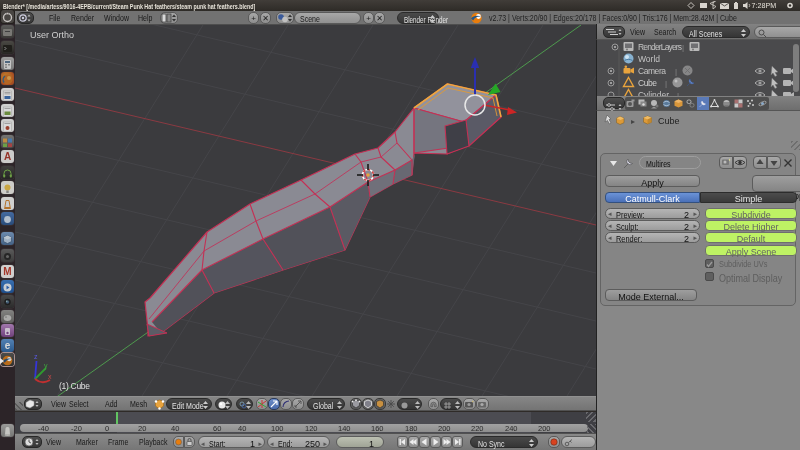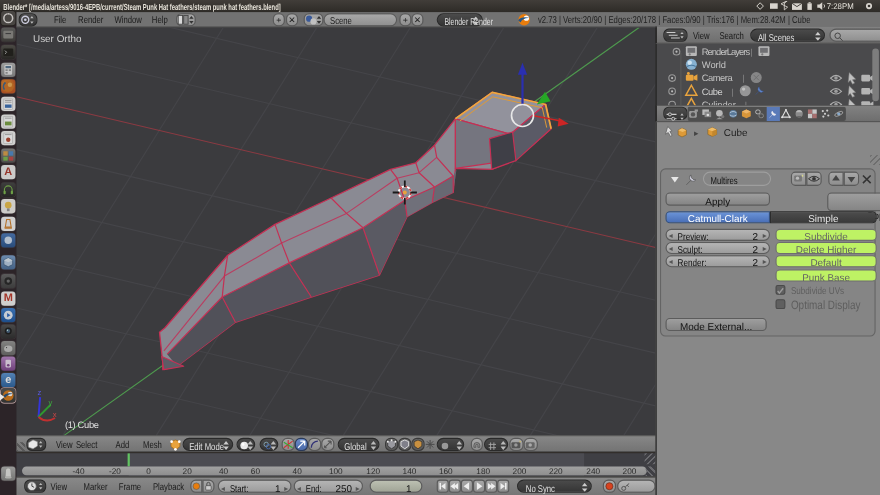--- a/index.html
+++ b/index.html
@@ -29,21 +29,21 @@
 
 #view3d { left:15px; top:25px; width:581px; height:371px; background:#3b3b3e; overflow:hidden; }
 
 
 #vheader { left:15px; top:396px; width:581px; height:15px; background:linear-gradient(#868686,#747474); border-top:1px solid #909090; border-bottom:1px solid #515151; font-size:9px; color:#1a1a1a; }
 
 
 #timeline { left:15px; top:412px; width:581px; height:21px; background:#3f3f44; overflow:hidden; }
 #tl-range { position:absolute; left:102px; top:0; width:414px; height:21px; background:#4c4c52; }
 #tl-scroll { position:absolute; left:5px; top:12px; width:568px; height:8px; background:linear-gradient(#a2a2a2,#8e8e8e); border-radius:4px; }
-.tnum { position:absolute; top:12px; font-size:7.5px; color:#2a2a2a;margin-left:28px; }
+.tnum { position:absolute; top:12px; font-size:7.5px; color:#2a2a2a; }
 #tlheader { left:15px; top:433px; width:581px; height:17px; background:linear-gradient(#898989,#767676); border-top:1px solid #515151; font-size:9px; color:#1a1a1a; }
 
 
 #outliner-h { left:596px; top:24px; width:204px; height:16px; background:linear-gradient(#828282,#6e6e6e); border-bottom:1px solid #555; font-size:9px; color:#1a1a1a; }
 #outliner { left:596px; top:40px; width:204px; height:56px; background:#4a4a4c; color:#c8c8c8; font-size:9px; overflow:hidden; }
 #props-h { left:596px; top:96px; width:204px; height:15px; background:linear-gradient(#828282,#6e6e6e); border-bottom:1px solid #555; }
 #props { left:596px; top:111px; width:204px; height:339px; background:#888888; font-size:9px; color:#1c1c1c; }
 .pbtn { position:absolute; background:linear-gradient(#9e9e9e,#858585); border:1px solid #5c5c5c; border-radius:4px; color:#111; font-size:9px; text-align:center; }
 .pbtn-dis { position:absolute; background:#bef264; border:1px solid #6e6e6e; border-radius:4px; color:#636363; font-size:9px; text-align:center; }
 .nfl{position:absolute;left:2px;top:1px;font-size:7px;color:#555;} .nfr{position:absolute;right:2px;top:1px;font-size:7px;color:#555;}
@@ -455,21 +455,21 @@
     <div id="tl-range"></div>
     <div id="tl-ticks"></div>
     <div style="position:absolute;left:101px;top:0;width:2px;height:12px;background:#62c462;"></div>
     <div id="tl-scroll"></div>
     <div id="tl-nums">
       <div class="tnum" style="left:23px;">-40</div>
       <div class="tnum" style="left:56px;">-20</div>
       <div class="tnum" style="left:90px;">0</div>
       <div class="tnum" style="left:123px;">20</div>
       <div class="tnum" style="left:156px;">40</div>
-      <div class="tnum" style="left:185px;">60</div>
+      <div class="tnum" style="left:198px;">60</div>
       <div class="tnum" style="left:223px;">40</div>
       <div class="tnum" style="left:256px;">100</div>
       <div class="tnum" style="left:290px;">120</div>
       <div class="tnum" style="left:323px;">140</div>
       <div class="tnum" style="left:356px;">160</div>
       <div class="tnum" style="left:390px;">180</div>
       <div class="tnum" style="left:423px;">200</div>
       <div class="tnum" style="left:456px;">220</div>
       <div class="tnum" style="left:490px;">240</div>
       <div class="tnum" style="left:523px;">200</div>
@@ -801,21 +801,21 @@
       <div class="pbtn" style="left:4px;top:21px;width:95px;height:12px;padding-top:1.5px;">Apply</div>
       <div class="pbtn" style="left:104px;top:21px;width:92px;height:12px;padding-top:15px;margin-left:47px;">Copy</div>
       <div style="position:absolute;left:4px;top:38px;width:95px;height:11px;background:linear-gradient(#6b93d7,#4a70b8);border:1px solid #33507e;border-radius:4px 0 0 4px;color:#fff;text-align:center;padding-top:1px;font-size:9px;">Catmull-Clark</div>
       <div style="position:absolute;left:99px;top:38px;width:97px;height:11px;background:linear-gradient(#4c4c4c,#3a3a3a);border:1px solid #2c2c2c;border-radius:0 4px 4px 0;color:#e8e8e8;text-align:center;padding-top:1px;font-size:9px;">Simple</div>
       <div class="numfield" style="left:4px;top:54px;width:95px;height:11px;padding:1px 0 0 10px;"><span class="condd">Preview:</span><span style="position:absolute;right:10px;top:1px;">2</span><span class="nfl">◂</span><span class="nfr">▸</span></div>
       <div class="numfield" style="left:4px;top:66px;width:95px;height:11px;padding:1px 0 0 10px;"><span class="condd">Sculpt:</span><span style="position:absolute;right:10px;top:1px;">2</span><span class="nfl">◂</span><span class="nfr">▸</span></div>
       <div class="numfield" style="left:4px;top:78px;width:95px;height:11px;padding:1px 0 0 10px;"><span class="condd">Render:</span><span style="position:absolute;right:10px;top:1px;">2</span><span class="nfl">◂</span><span class="nfr">▸</span></div>
       <div class="pbtn-dis" style="left:104px;top:54px;width:92px;height:11px;padding-top:1px;">Subdivide</div>
       <div class="pbtn-dis" style="left:104px;top:66px;width:92px;height:11px;padding-top:1px;">Delete Higher</div>
       <div class="pbtn-dis" style="left:104px;top:78px;width:92px;height:11px;padding-top:1px;">Default</div>
-      <div class="pbtn-dis" style="left:104px;top:91px;width:92px;height:11px;padding-top:1px;">Punk Base</div>
+      <div class="pbtn-dis" style="left:104px;top:91px;width:92px;height:11px;padding-top:1px;">Apply Scene</div>
       <div style="position:absolute;left:104px;top:105px;width:9px;height:9px;background:#5f5f5f;border:1px solid #4a4a4a;border-radius:2px;">
         <svg width="7" height="7" viewBox="0 0 7 7">
             <path d="M1 3.5l1.5 2L6 1" stroke="#9a9a9a" stroke-width="1.3" fill="none"></path>
           </svg>
       </div>
       <div style="position:absolute;left:118px;top:105px;color:#5e5e5e;font-size:9px;"><span class="condd">Subdivide UVs</span></div>
       <div style="position:absolute;left:104px;top:118px;width:9px;height:9px;background:#5f5f5f;border:1px solid #4a4a4a;border-radius:2px;"></div>
       <div style="position:absolute;left:118px;top:118px;color:#5e5e5e;font-size:11px;"><span class="condd">Optimal Display</span></div>
       <div class="pbtn" style="left:4px;top:135px;width:92px;height:12px;padding-top:1.5px;">Mode External...</div>
     </div>

